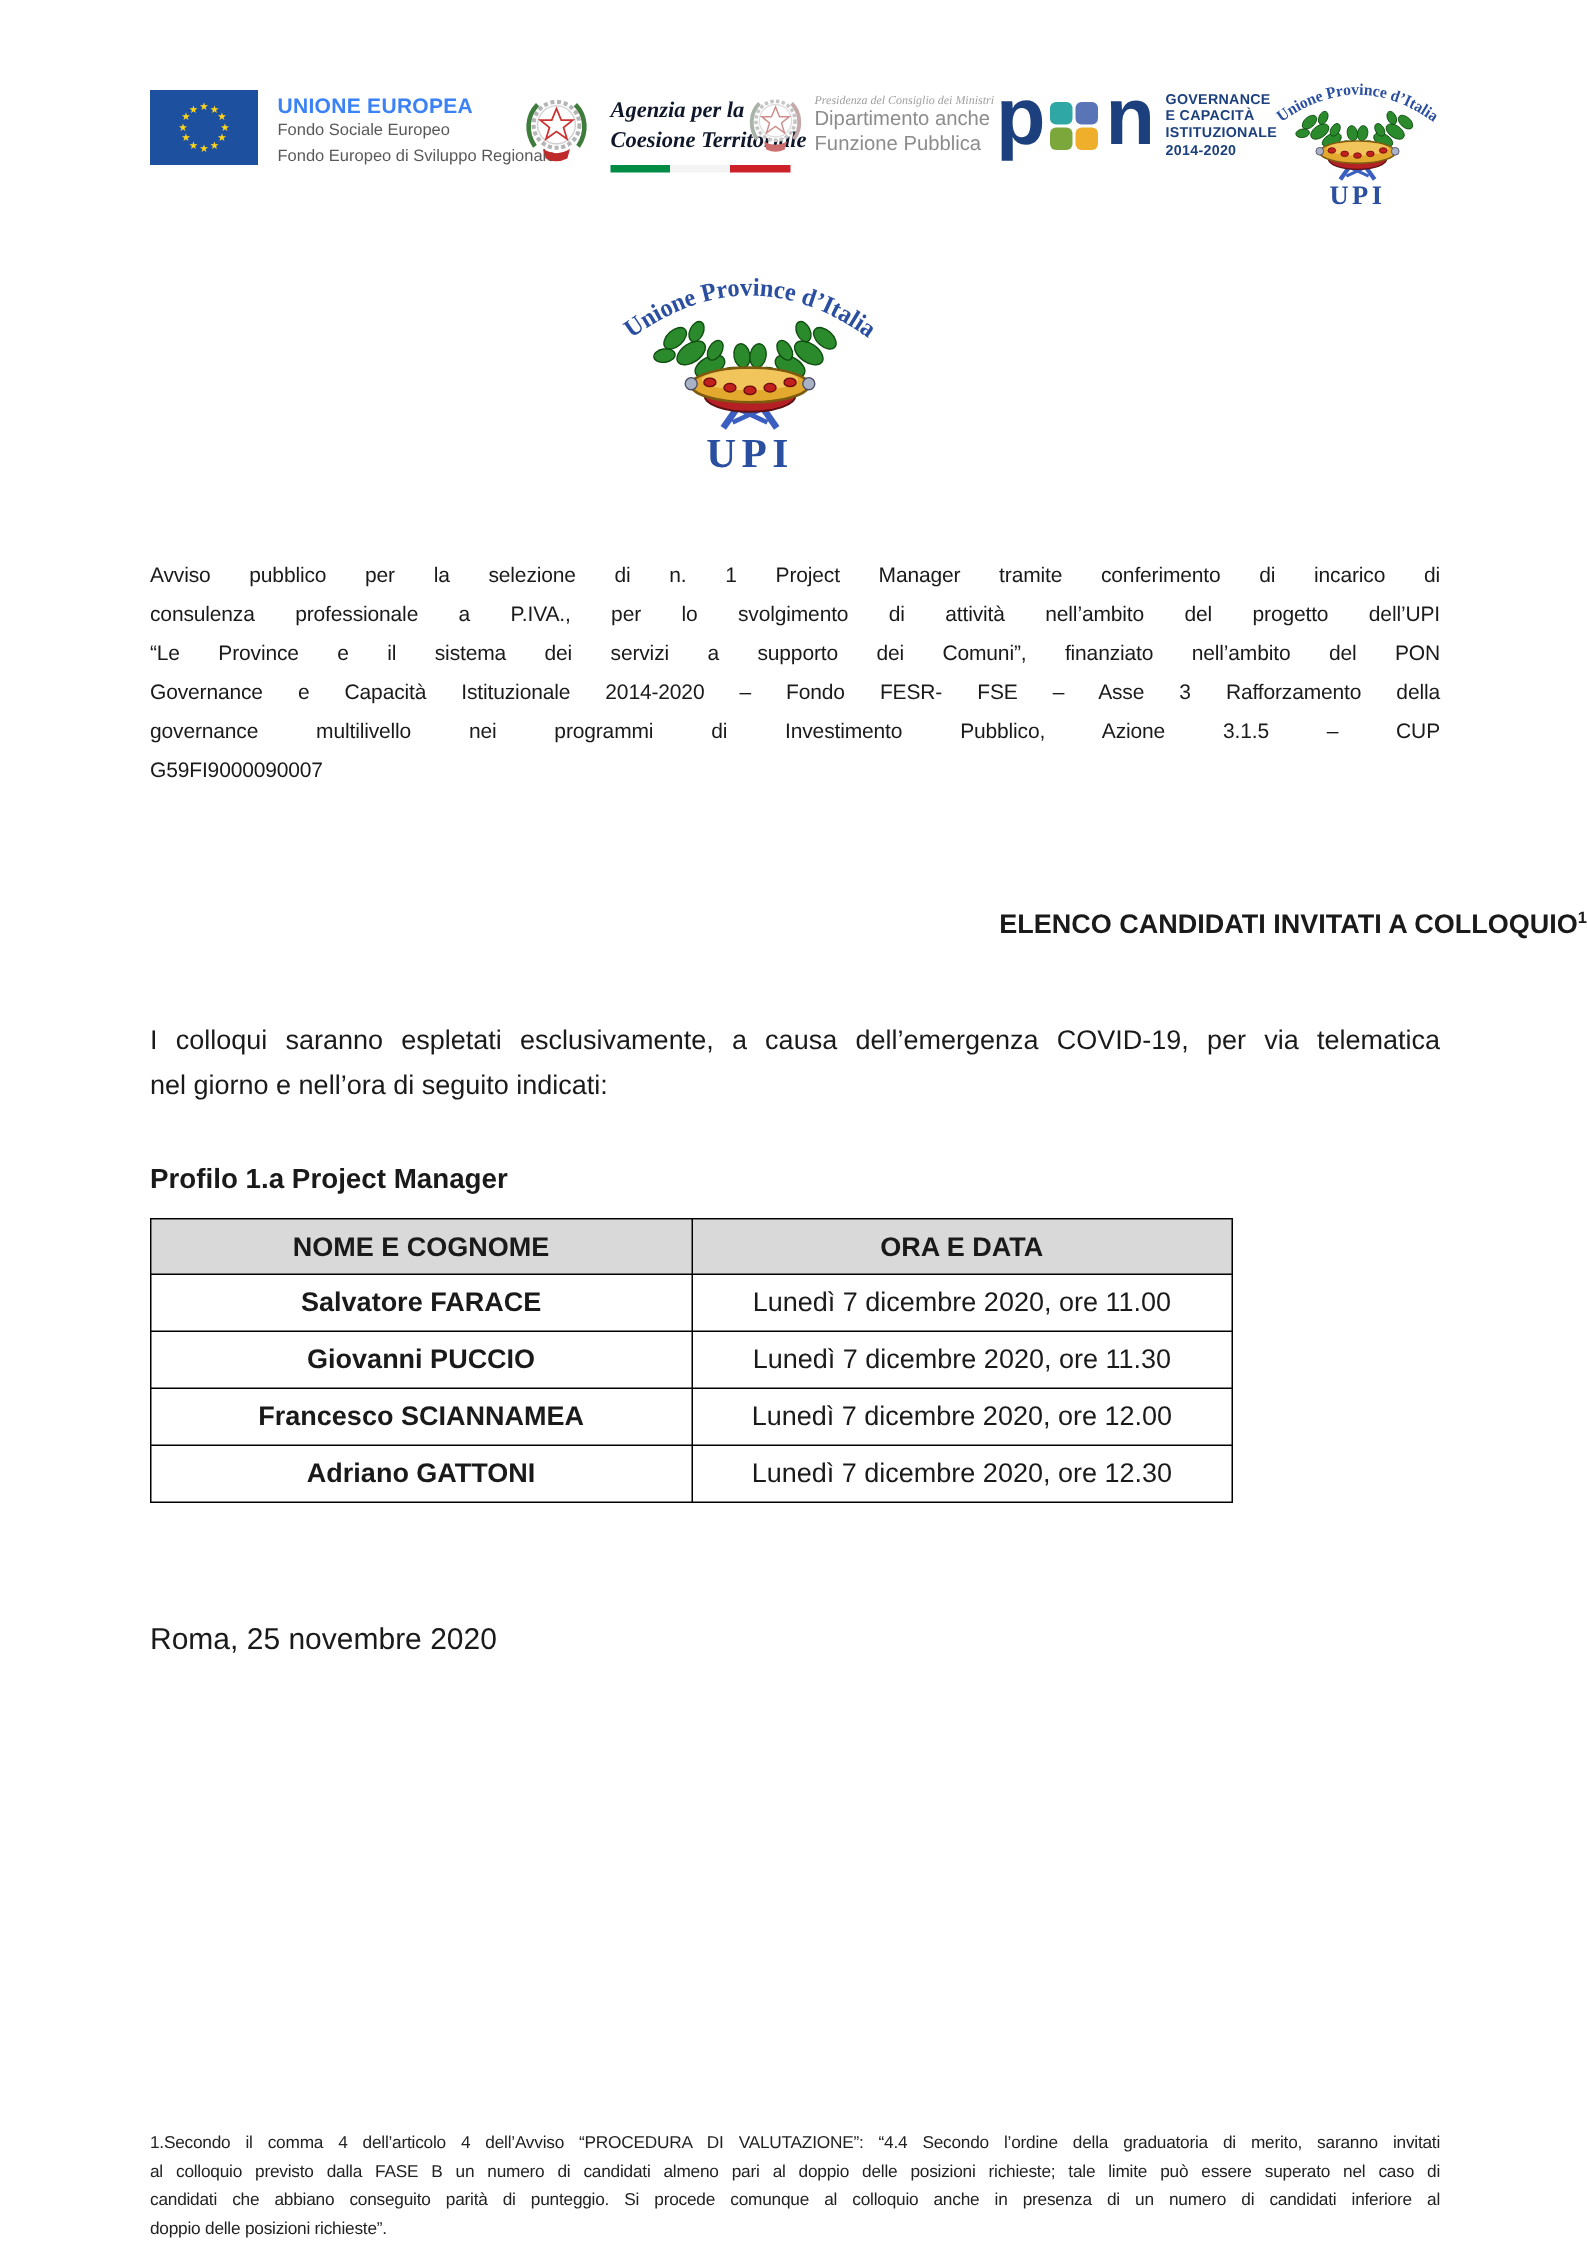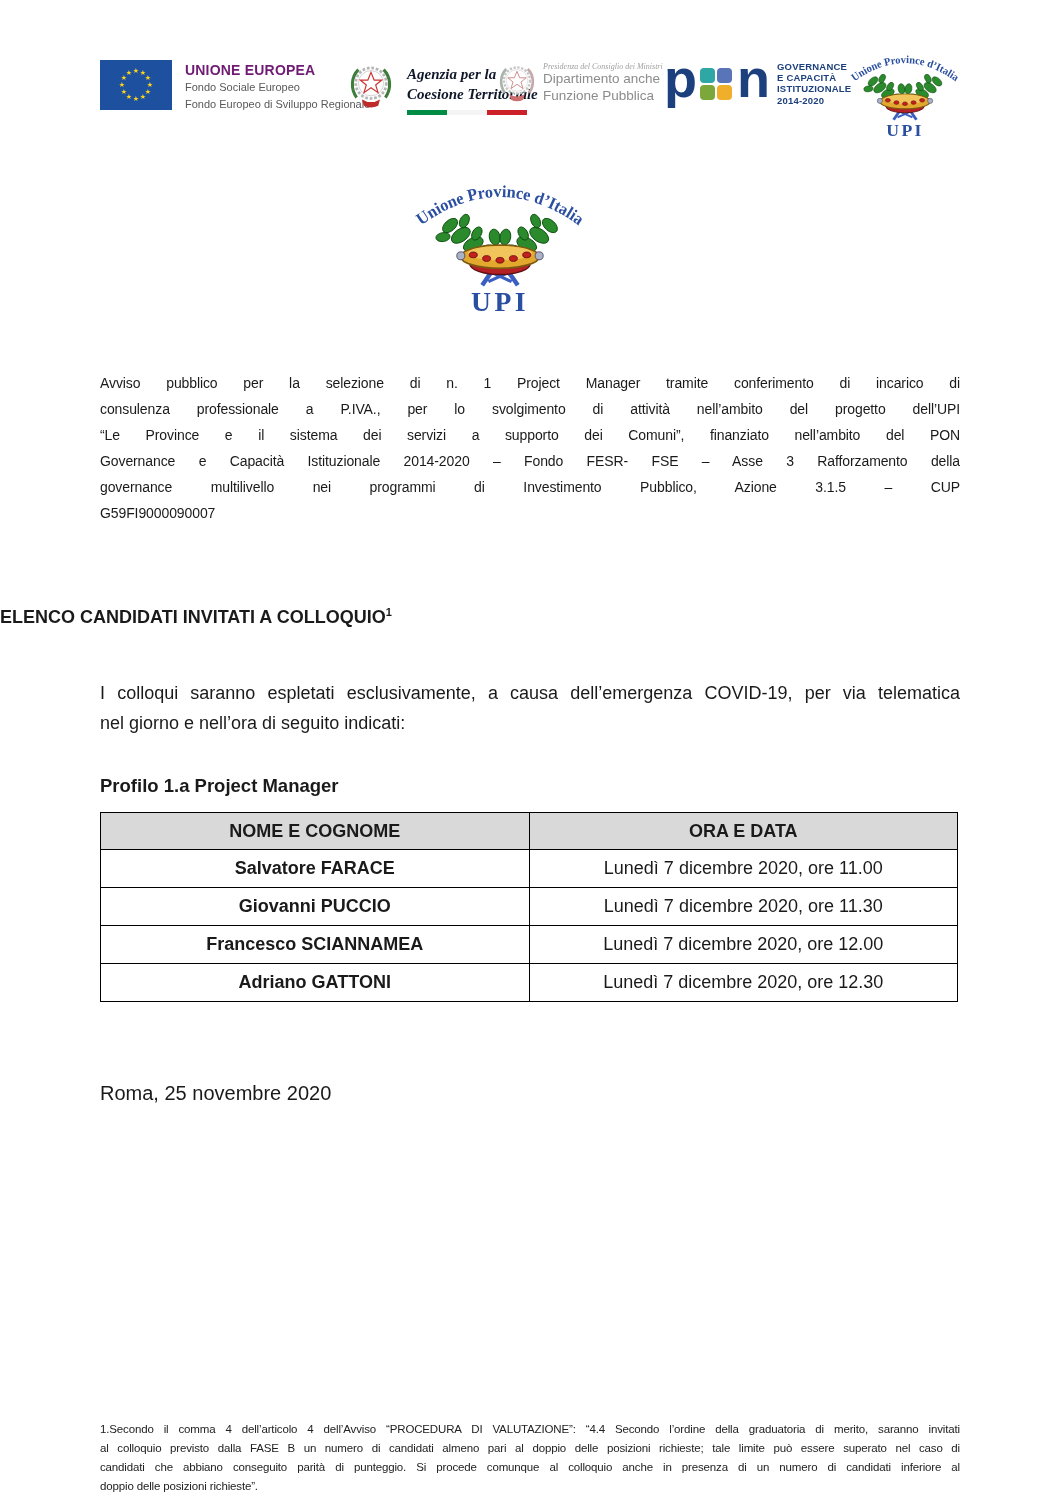--- a/index.html
+++ b/index.html
@@ -3,21 +3,21 @@
 <meta charset="utf-8">
 <style>
   html,body{margin:0;padding:0;background:#ffffff;}
   .page{position:relative;width:1058px;height:1497px;background:#fff;overflow:hidden;
         font-family:"Liberation Sans",sans-serif;color:#1a1a1a;}
 
   
   .logo{position:absolute;display:flex;}
   .eu-logo{left:100px;top:60px;gap:13px;align-items:flex-start;}
   .eu-flag{display:block;}
-  .eu-title{font-size:14px;font-weight:bold;color:#701a75;margin-top:2px;letter-spacing:.2px;}
+  .eu-title{font-size:14px;font-weight:bold;color:#3b82f6;margin-top:2px;letter-spacing:.2px;}
   .eu-sub{font-size:11px;color:#595959;margin-top:3px;line-height:1.25;}
 
   .agz-logo{left:344px;top:57px;gap:9px;}
   .agz-text{padding-top:7px;}
   .agz-line{font-family:"Liberation Serif",serif;font-style:italic;font-weight:bold;
             font-size:15px;color:#0f172a;line-height:1.35;}
   .flag-bar{margin-top:5px;height:5px;width:120px;
             background:linear-gradient(to right,#008C45 0 33.3%,#f4f4f4 33.3% 66.6%,#CD212A 66.6% 100%);}
 
   .dip-logo{left:494px;top:58px;gap:3px;}
@@ -38,30 +38,30 @@
   .upi-small{left:842px;top:42px;}
   .main-logo{position:absolute;left:402px;top:164px;}
 
   
   .jline{text-align:justify;text-align-last:justify;}
   .jline.left{text-align-last:left;}
 
   .notice{position:absolute;left:100px;top:370px;width:860px;}
   .notice .jline{font-weight:normal;font-size:14px;line-height:26px;letter-spacing:-.1px;}
 
-  .elenco{position:absolute;left:0;top:606px;width:1058px;margin:0;text-align:left;
+  .elenco{position:absolute;left:0;top:606px;width:1058px;margin:0;text-align:right;
           font-size:18px;font-weight:bold;}
   .elenco sup{font-size:11px;}
 
   .intro{position:absolute;left:100px;top:678px;width:860px;}
   .intro .jline{font-size:18px;line-height:30px;}
 
   .profilo{position:absolute;left:100px;top:775px;margin:0;font-size:18.5px;font-weight:bold;}
 
-  .schedule{position:absolute;left:100px;top:812px;width:858px;border-collapse:collapse;table-layout:fixed;}
+  .schedule{position:absolute;left:100px;top:812px;width:722px;border-collapse:collapse;table-layout:fixed;}
   .schedule th,.schedule td{border:1.5px solid #000;text-align:center;vertical-align:middle;padding:0;}
   .schedule th{background:#d9d9d9;height:36px;font-size:18px;font-weight:bold;}
   .schedule td{height:37px;font-size:18px;}
   .schedule td.name{font-weight:bold;}
 
   .dateline{position:absolute;left:100px;top:1082px;font-size:20px;}
 
   .footnote{position:absolute;left:100px;top:1420px;width:860px;}
   .footnote .jline{font-size:11.5px;line-height:19px;letter-spacing:-.15px;color:#222;}
 </style>

